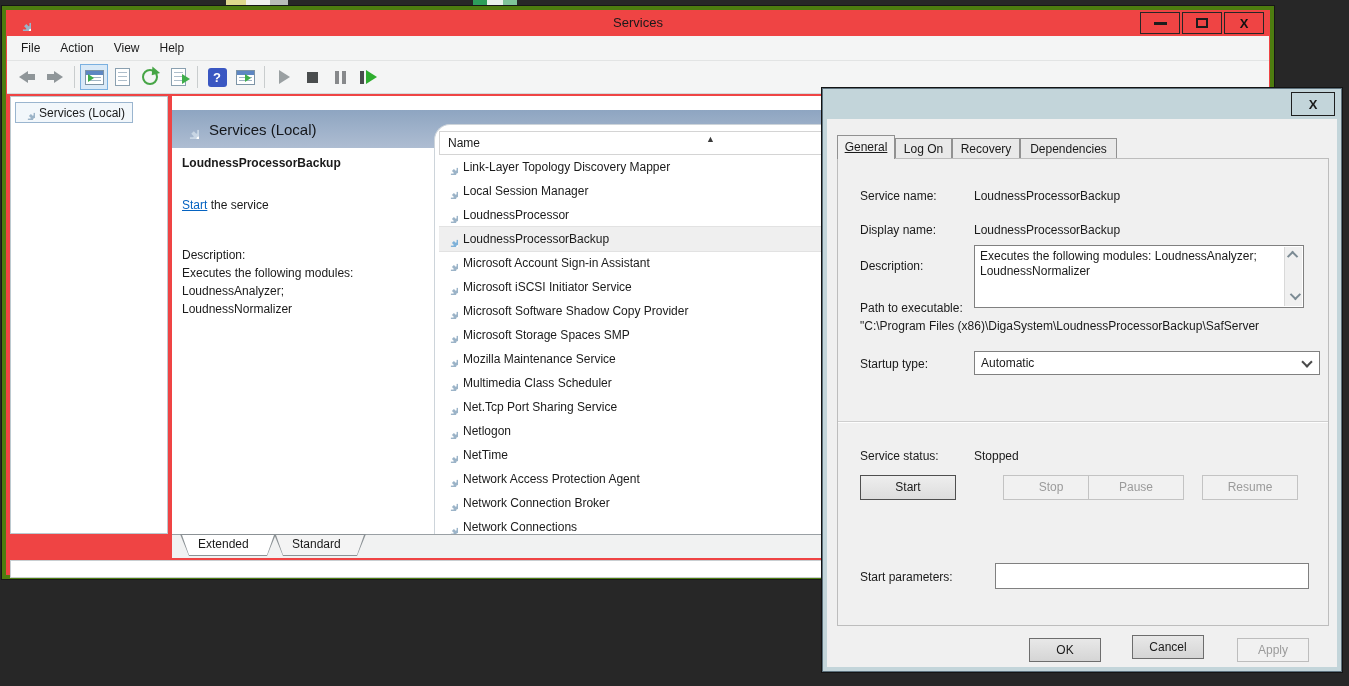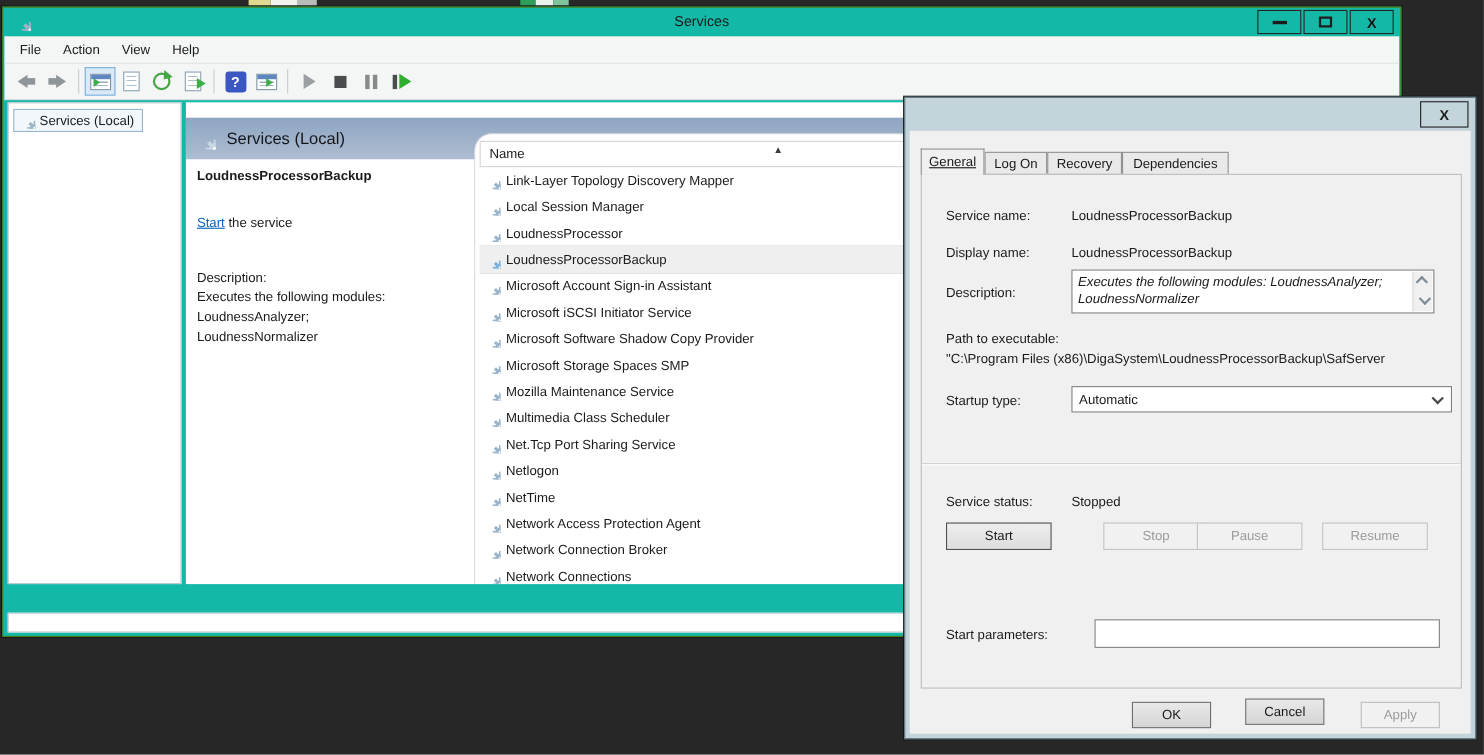--- a/index.html
+++ b/index.html
@@ -13,21 +13,21 @@
     color:#1a1a1a;
   }
 
   
   .frag { position:absolute; top:0; height:5px; display:flex; }
   .frag div { height:5px; }
 
   
   #svc-win {
     position:absolute; left:2px; top:6px; width:1272px; height:573px;
-    background:#14b8a6; border:1px solid #4d7c0f; box-shadow:0 0 0 1px #161616;
+    background:#ef4444; border:4px solid #4d7c0f; box-shadow:0 0 0 1px #161616;
   }
   .titlebar { position:absolute; left:0; top:0; right:0; height:26px; }
   .titlebar .title { position:absolute; left:0; right:0; top:5px; text-align:center; font-size:13px; }
   .titlebar .app-gear { position:absolute; left:8px; top:4px; width:17px; height:17px; }
   .win-controls { position:absolute; top:2px; right:6px; display:flex; gap:2px; }
   .win-btn {
     width:40px; height:22px; border:1px solid #262626; display:flex;
     align-items:center; justify-content:center; background:transparent; cursor:default;
   }
   .glyph-min { width:13px; height:3px; background:#1c1c1c; }
@@ -121,21 +121,21 @@
   #dlg .dlg-close { position:absolute; right:6px; top:3px; width:44px; height:24px; border:1px solid #1f1f1f;
     display:flex; align-items:center; justify-content:center; font-weight:bold; font-size:13px; }
   #dlg-body { position:absolute; left:4px; right:4px; top:30px; bottom:4px; background:#f0f0f0; }
 
   .dtab { position:absolute; border:1px solid #919191; background:#e9e9e9; text-align:center; line-height:20px; }
   .dtab.active { background:#f0f0f0; border-bottom:none; line-height:23px; z-index:3; }
   #dlg-page { position:absolute; left:10px; top:39px; width:492px; height:468px; background:#f0f0f0; border:1px solid #bdbdbd; z-index:1; }
 
   .flabel { position:absolute; left:22px; }
   .fvalue { position:absolute; left:136px; }
-  #desc-box { position:absolute; left:136px; top:86px; width:330px; height:40px; background:#fff; border:1px solid #808080; padding:3px 24px 3px 5px; line-height:15px; overflow:hidden;font-style:italic; }
+  #desc-box { position:absolute; left:136px; top:86px; width:330px; height:63px; background:#fff; border:1px solid #808080; padding:3px 24px 3px 5px; line-height:15px; overflow:hidden; }
   #desc-scroll { position:absolute; right:1px; top:1px; bottom:1px; width:18px; background:#f0f0f0; border-left:1px solid #d9d9d9; }
   .chev { width:8px; height:8px; border-left:2px solid #7c8b94; border-top:2px solid #7c8b94; margin:4px auto; }
   .chev.up { transform:rotate(45deg) translateY(2px); }
   .chev.down { transform:rotate(225deg) translateY(2px); }
   #path-value { position:absolute; left:22px; top:160px; width:466px; white-space:nowrap; overflow:hidden; }
   #startup-select { position:absolute; left:136px; top:192px; width:346px; height:24px; background:#fff; border:1px solid #808080; line-height:22px; padding-left:6px; }
   #startup-select .dd-chev { position:absolute; right:8px; top:6px; width:8px; height:8px; border-left:2px solid #4a4a4a; border-top:2px solid #4a4a4a; transform:rotate(225deg); }
   #dlg-divider { position:absolute; left:0; top:262px; width:100%; border-top:1px solid #cfcfcf; border-bottom:1px solid #fdfdfd; }
 
   .btn { position:absolute; height:25px; width:96px; text-align:center; line-height:23px;
@@ -395,20 +395,30 @@
           <div class="svc-row">
             <svg class="gear" viewBox="-8 -8 16 16">
               <use href="#gear-sym"></use>
             </svg>
             <span>Network Connections</span>
           </div>
         </div>
     </div>
   </div>
 
+  <div id="footer">
+    <div class="ftab" style="left:8px;width:96px;">
+      <i class="shape"></i>
+        <span class="lbl">Extended</span>
+    </div>
+    <div class="ftab inactive" style="left:102px;width:92px;">
+      <i class="shape"></i>
+        <span class="lbl">Standard</span>
+    </div>
+  </div>
 
   <div id="statusbar"></div>
 </div>
 
 <div id="dlg">
   <div class="dlg-close">
       <span>X</span>
     </div>
 
   <div id="dlg-body">

